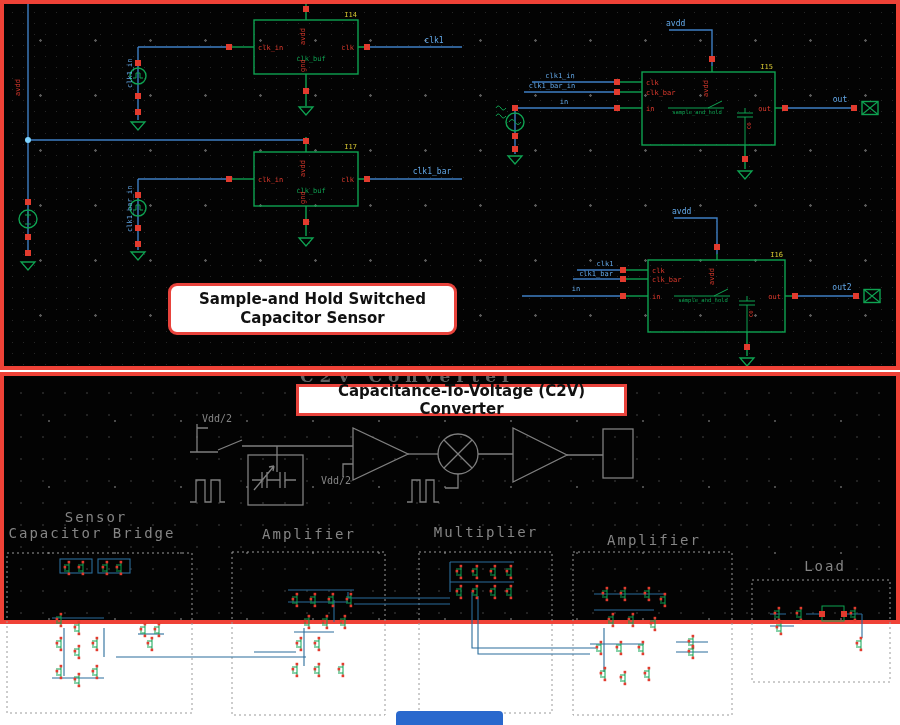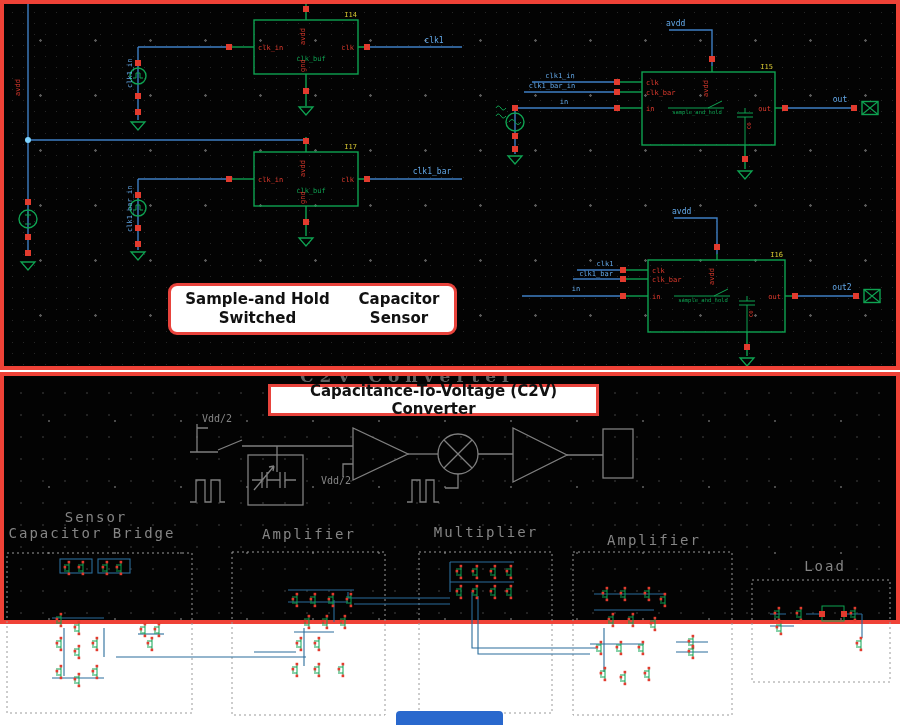--- a/index.html
+++ b/index.html
@@ -25,25 +25,25 @@
   .wd{stroke:#7f7f7f;stroke-width:1.3;fill:none}        
   .wt{stroke:#2a6d9c;stroke-width:1.1;fill:none}        
   .dash{stroke:#9a9a9a;stroke-width:1;fill:none;stroke-dasharray:2 3}
   .fb{fill:#63a8e8}.fr{fill:#e23b2e}.fg{fill:#0fa352}.fy{fill:#d8c832}.fgr{fill:#858585}
   .t55{font:5.5px "DejaVu Sans Mono",monospace}
   .t7{font:7px "DejaVu Sans Mono",monospace}
   .t8{font:8px "DejaVu Sans Mono",monospace}
   .t10{font:10px "DejaVu Sans Mono",monospace}
   .t14{font:14px "DejaVu Sans Mono",monospace;letter-spacing:2px}
   .titlebox{position:absolute;background:#ffffff;border:3px solid #e8433c;
-            display:flex;align-items:center;justify-content:center;
+            display:flex;flex-direction:column;align-items:center;justify-content:center;
             font-weight:bold;color:#111;text-align:center;z-index:5;}
   #top-title{left:164px;top:279px;width:283px;height:46px;border-radius:9px;
              font-size:15px;line-height:1.3;}
-  #bottom-title{left:264px;top:8px;width:325px;height:26px;border-radius:0;
+  #bottom-title{left:292px;top:8px;width:325px;height:26px;border-radius:0;
                 font-size:15px;flex-direction:row;}
   #watermark-clip{position:absolute;left:296px;top:0;width:300px;height:8px;
                   overflow:hidden;z-index:1;}
   #watermark-clip span{display:block;margin-top:-10px;font:bold 17px "DejaVu Serif",serif;
                   color:#5f5f5f;letter-spacing:6px;}
   #taskbar-chip{position:absolute;left:396px;top:711px;width:107px;height:14px;
                 background:#2968cd;border-radius:4px 4px 0 0;z-index:9;}
 </style>
 </head>
 <body>

